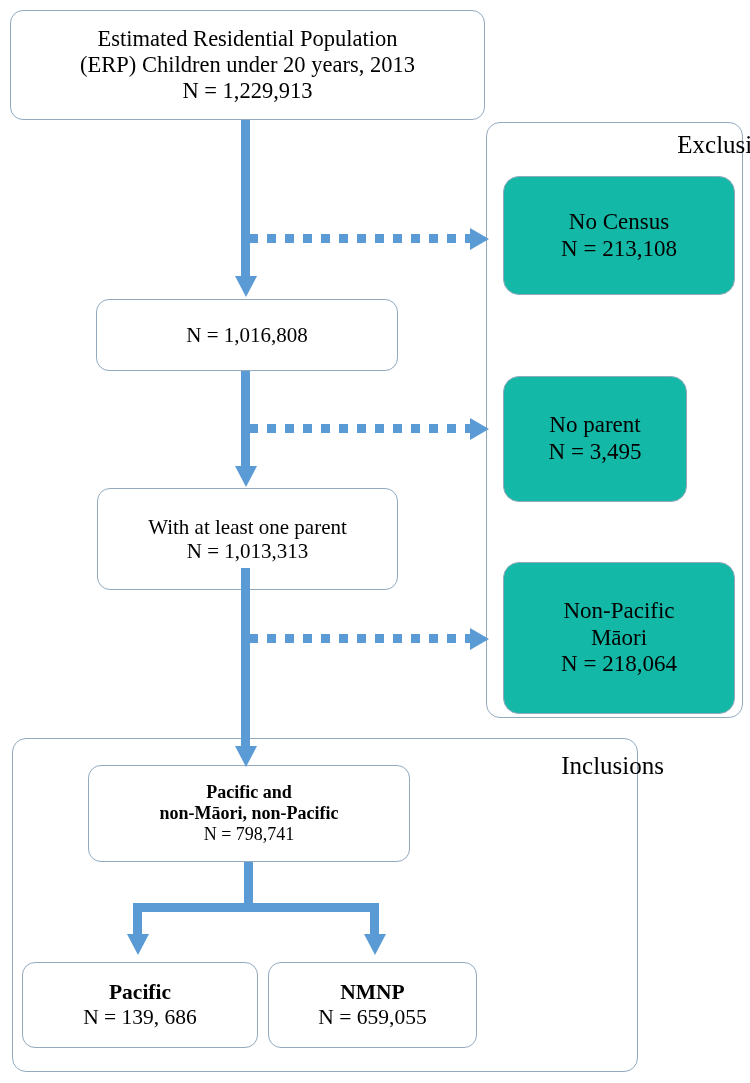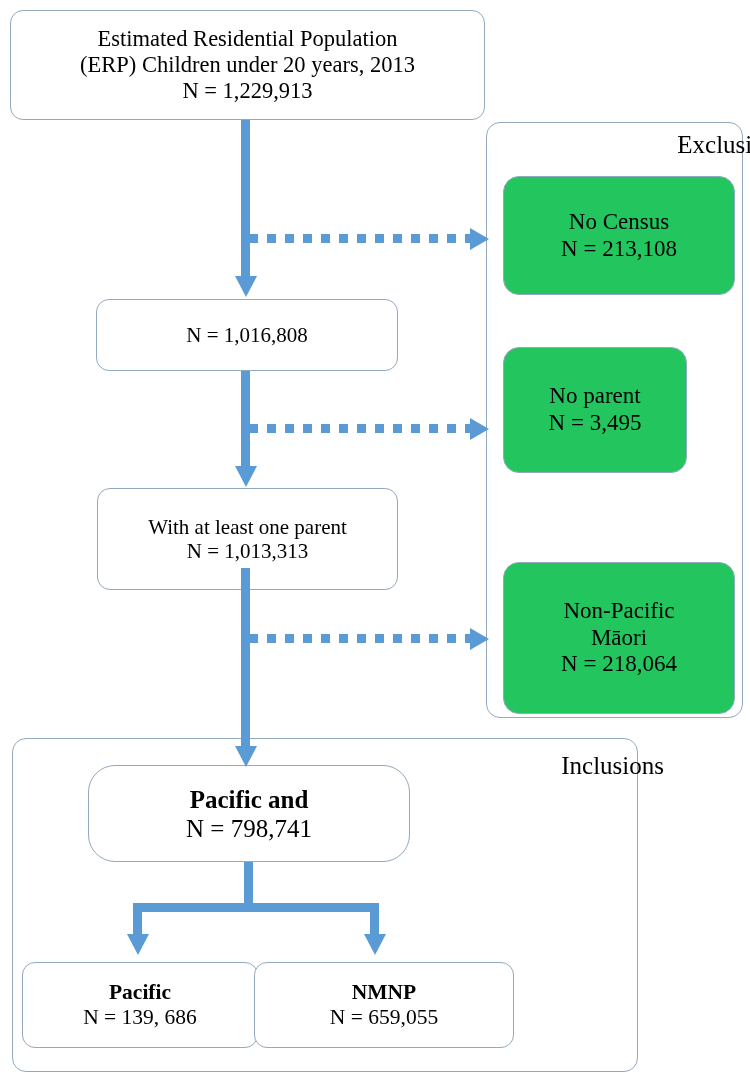--- a/index.html
+++ b/index.html
@@ -26,21 +26,21 @@
     border-radius: 13px;
     background: #ffffff;
     display: flex;
     flex-direction: column;
     align-items: center;
     justify-content: center;
     text-align: center;
     line-height: 1.16;
   }
   .box.gray {
-    background: #22c55e;
+    background: #14b8a6;
     border: 1.5px solid #93A9BE;
     border-radius: 16px;
   }
   .panel {
     position: absolute;
     box-sizing: border-box;
     border: 1.5px solid #93A9BE;
     border-radius: 14px;
     background: transparent;
   }
@@ -86,21 +86,21 @@
     height: 9px;
     background-image: linear-gradient(to right, #5B9BD5 0 9px, transparent 9px 18px);
     background-size: 18px 9px;
     background-repeat: repeat-x;
   }
   
   .fs-top   { font-size: 22.5px; }
   .fs-mid   { font-size: 21px; }
   .fs-excl  { font-size: 23px; }
   .fs-panel { font-size: 25px; }
-  .fs-incl  { font-size: 25px; border-radius: 27px; }
+  .fs-incl  { font-size: 18px; }
   .fs-leaf  { font-size: 21.5px; }
 </style>
 </head>
 <body>
 
 <div id="canvas">
 
   <div class="box fs-top" style="left:10px; top:10px; width:475px; height:110px;">
     <span class="ln">Estimated Residential Population</span>
     <span class="ln">(ERP) Children under 20 years, 2013</span>
@@ -108,21 +108,21 @@
   </div>
 
   <div class="panel" style="left:486px; top:122px; width:257px; height:596px;"></div>
   <div class="panel-title fs-panel" style="left:486px; top:131px; width:257px;">Exclusions</div>
 
   <div class="box gray fs-excl" style="left:503px; top:176px; width:232px; height:119px;">
     <span class="ln">No Census</span>
     <span class="ln">N = 213,108</span>
   </div>
 
-  <div class="box gray fs-excl" style="left:503px; top:347px; width:184px; height:126px;">
+  <div class="box gray fs-excl" style="left:503px; top:376px; width:184px; height:126px;">
     <span class="ln">No parent</span>
     <span class="ln">N = 3,495</span>
   </div>
 
   <div class="box gray fs-excl" style="left:503px; top:562px; width:232px; height:152px;">
     <span class="ln">Non-Pacific</span>
     <span class="ln">Māori</span>
     <span class="ln">N = 218,064</span>
   </div>
 
@@ -133,29 +133,30 @@
   <div class="box fs-mid" style="left:97px; top:488px; width:301px; height:102px;">
     <span class="ln">With at least one parent</span>
     <span class="ln">N = 1,013,313</span>
   </div>
 
   <div class="panel" style="left:12px; top:738px; width:626px; height:334px;"></div>
   <div class="panel-title fs-panel" style="left:430px; top:752px; width:190px;">Inclusions</div>
 
   <div class="box fs-incl" style="left:88px; top:765px; width:322px; height:97px;">
     <span class="ln bold">Pacific and</span>
+    <span class="ln bold">non-Māori, non-Pacific</span>
     <span class="ln">N = 798,741</span>
   </div>
 
   <div class="box fs-leaf" style="left:22px; top:962px; width:236px; height:86px;">
     <span class="ln bold">Pacific</span>
     <span class="ln">N = 139, 686</span>
   </div>
 
-  <div class="box fs-leaf" style="left:254px; top:962px; width:260px; height:86px;">
+  <div class="box fs-leaf" style="left:268px; top:962px; width:209px; height:86px;">
     <span class="ln bold">NMNP</span>
     <span class="ln">N = 659,055</span>
   </div>
 
   <div class="vshaft" style="left:241px; top:120px; width:9px; height:157px;"></div>
   <div class="vhead" style="left:234.5px; top:276px;"></div>
 
   <div class="dotted" style="left:249px; top:234px; width:222px;"></div>
   <div class="rhead" style="left:470px; top:227.5px;"></div>
 

